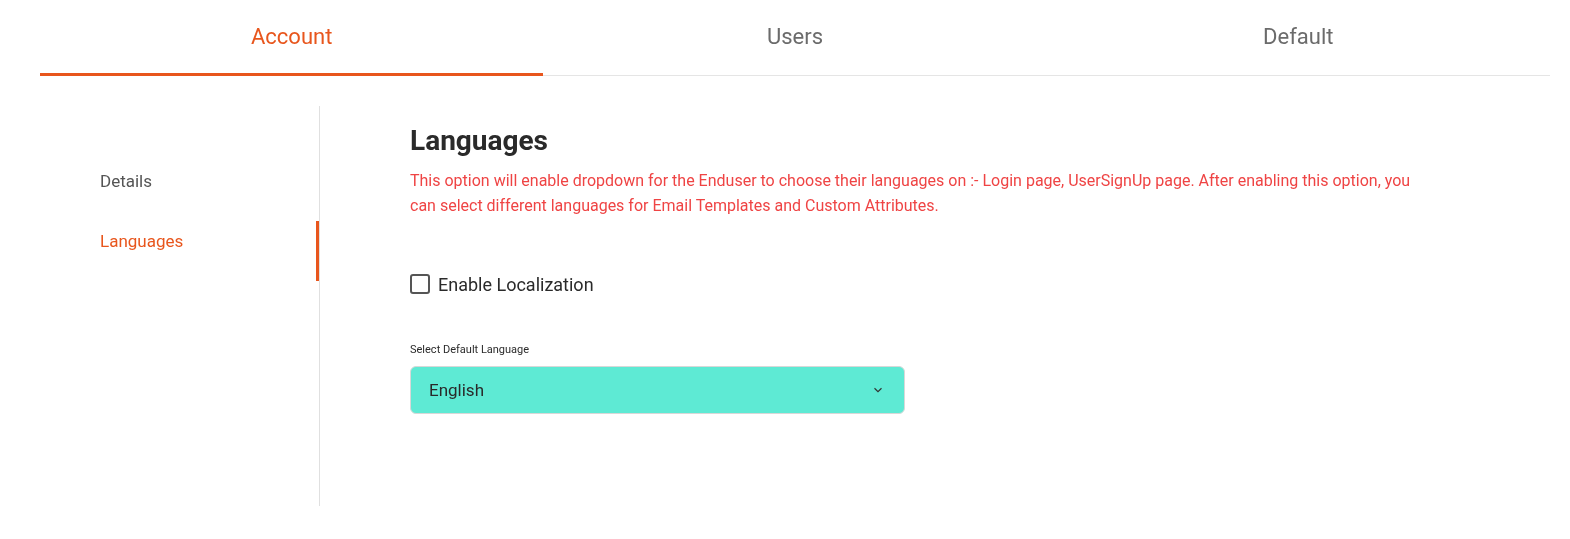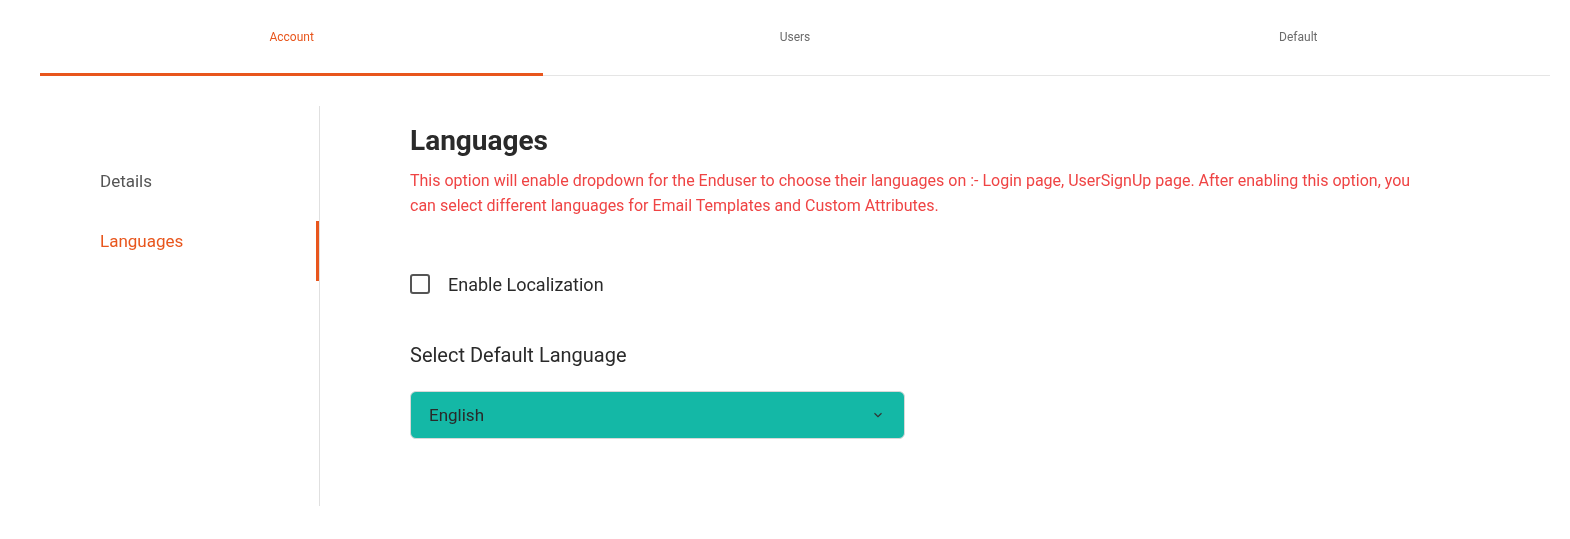--- a/index.html
+++ b/index.html
@@ -16,21 +16,21 @@
       margin-right: 20px;
       border-bottom: 1px solid #e5e5e5;
       height: 76px;
       align-items: stretch;
     }
     .tab {
       flex: 1;
       display: flex;
       align-items: center;
       justify-content: center;
-      font-size: 12px;
+      font-size: 22px;
       color: #6b6b6b;
       cursor: pointer;
       border-bottom: 3px solid transparent;
       margin-bottom: -1px;
     }
     .tab.active {
       color: #e8561d;
       border-bottom-color: #e8561d;
     }
     .content-area {
@@ -79,51 +79,51 @@
     .page-description {
       font-size: 16px;
       color: #ef4444;
       line-height: 1.55;
       margin-bottom: 55px;
       max-width: 1020px;
     }
     .checkbox-row {
       display: flex;
       align-items: center;
-      gap: 18px;
+      gap: 8px;
       margin-bottom: 48px;
     }
     .checkbox-box {
       width: 20px;
       height: 20px;
       border: 2px solid #555;
       border-radius: 3px;
       cursor: pointer;
       flex-shrink: 0;
     }
     .checkbox-label {
       font-size: 18px;
       color: #2a2a2a;
     }
     .field-label {
-      font-size: 20px;
+      font-size: 11px;
       color: #2a2a2a;
-      margin-bottom: 24px;
+      margin-bottom: 10px;
     }
     .dropdown {
       width: 495px;
       height: 48px;
       border: 1px solid #d8d8d8;
       border-radius: 6px;
       display: flex;
       align-items: center;
       justify-content: space-between;
       padding: 0 18px;
       cursor: pointer;
-      background: #14b8a6;
+      background: #5eead4;
       gap: 8px;
     }
     .dropdown-value {
       font-size: 17px;
       color: #2a2a2a;
     }
     .chevron-down {
       width: 16px;
       height: 16px;
       display: flex;

